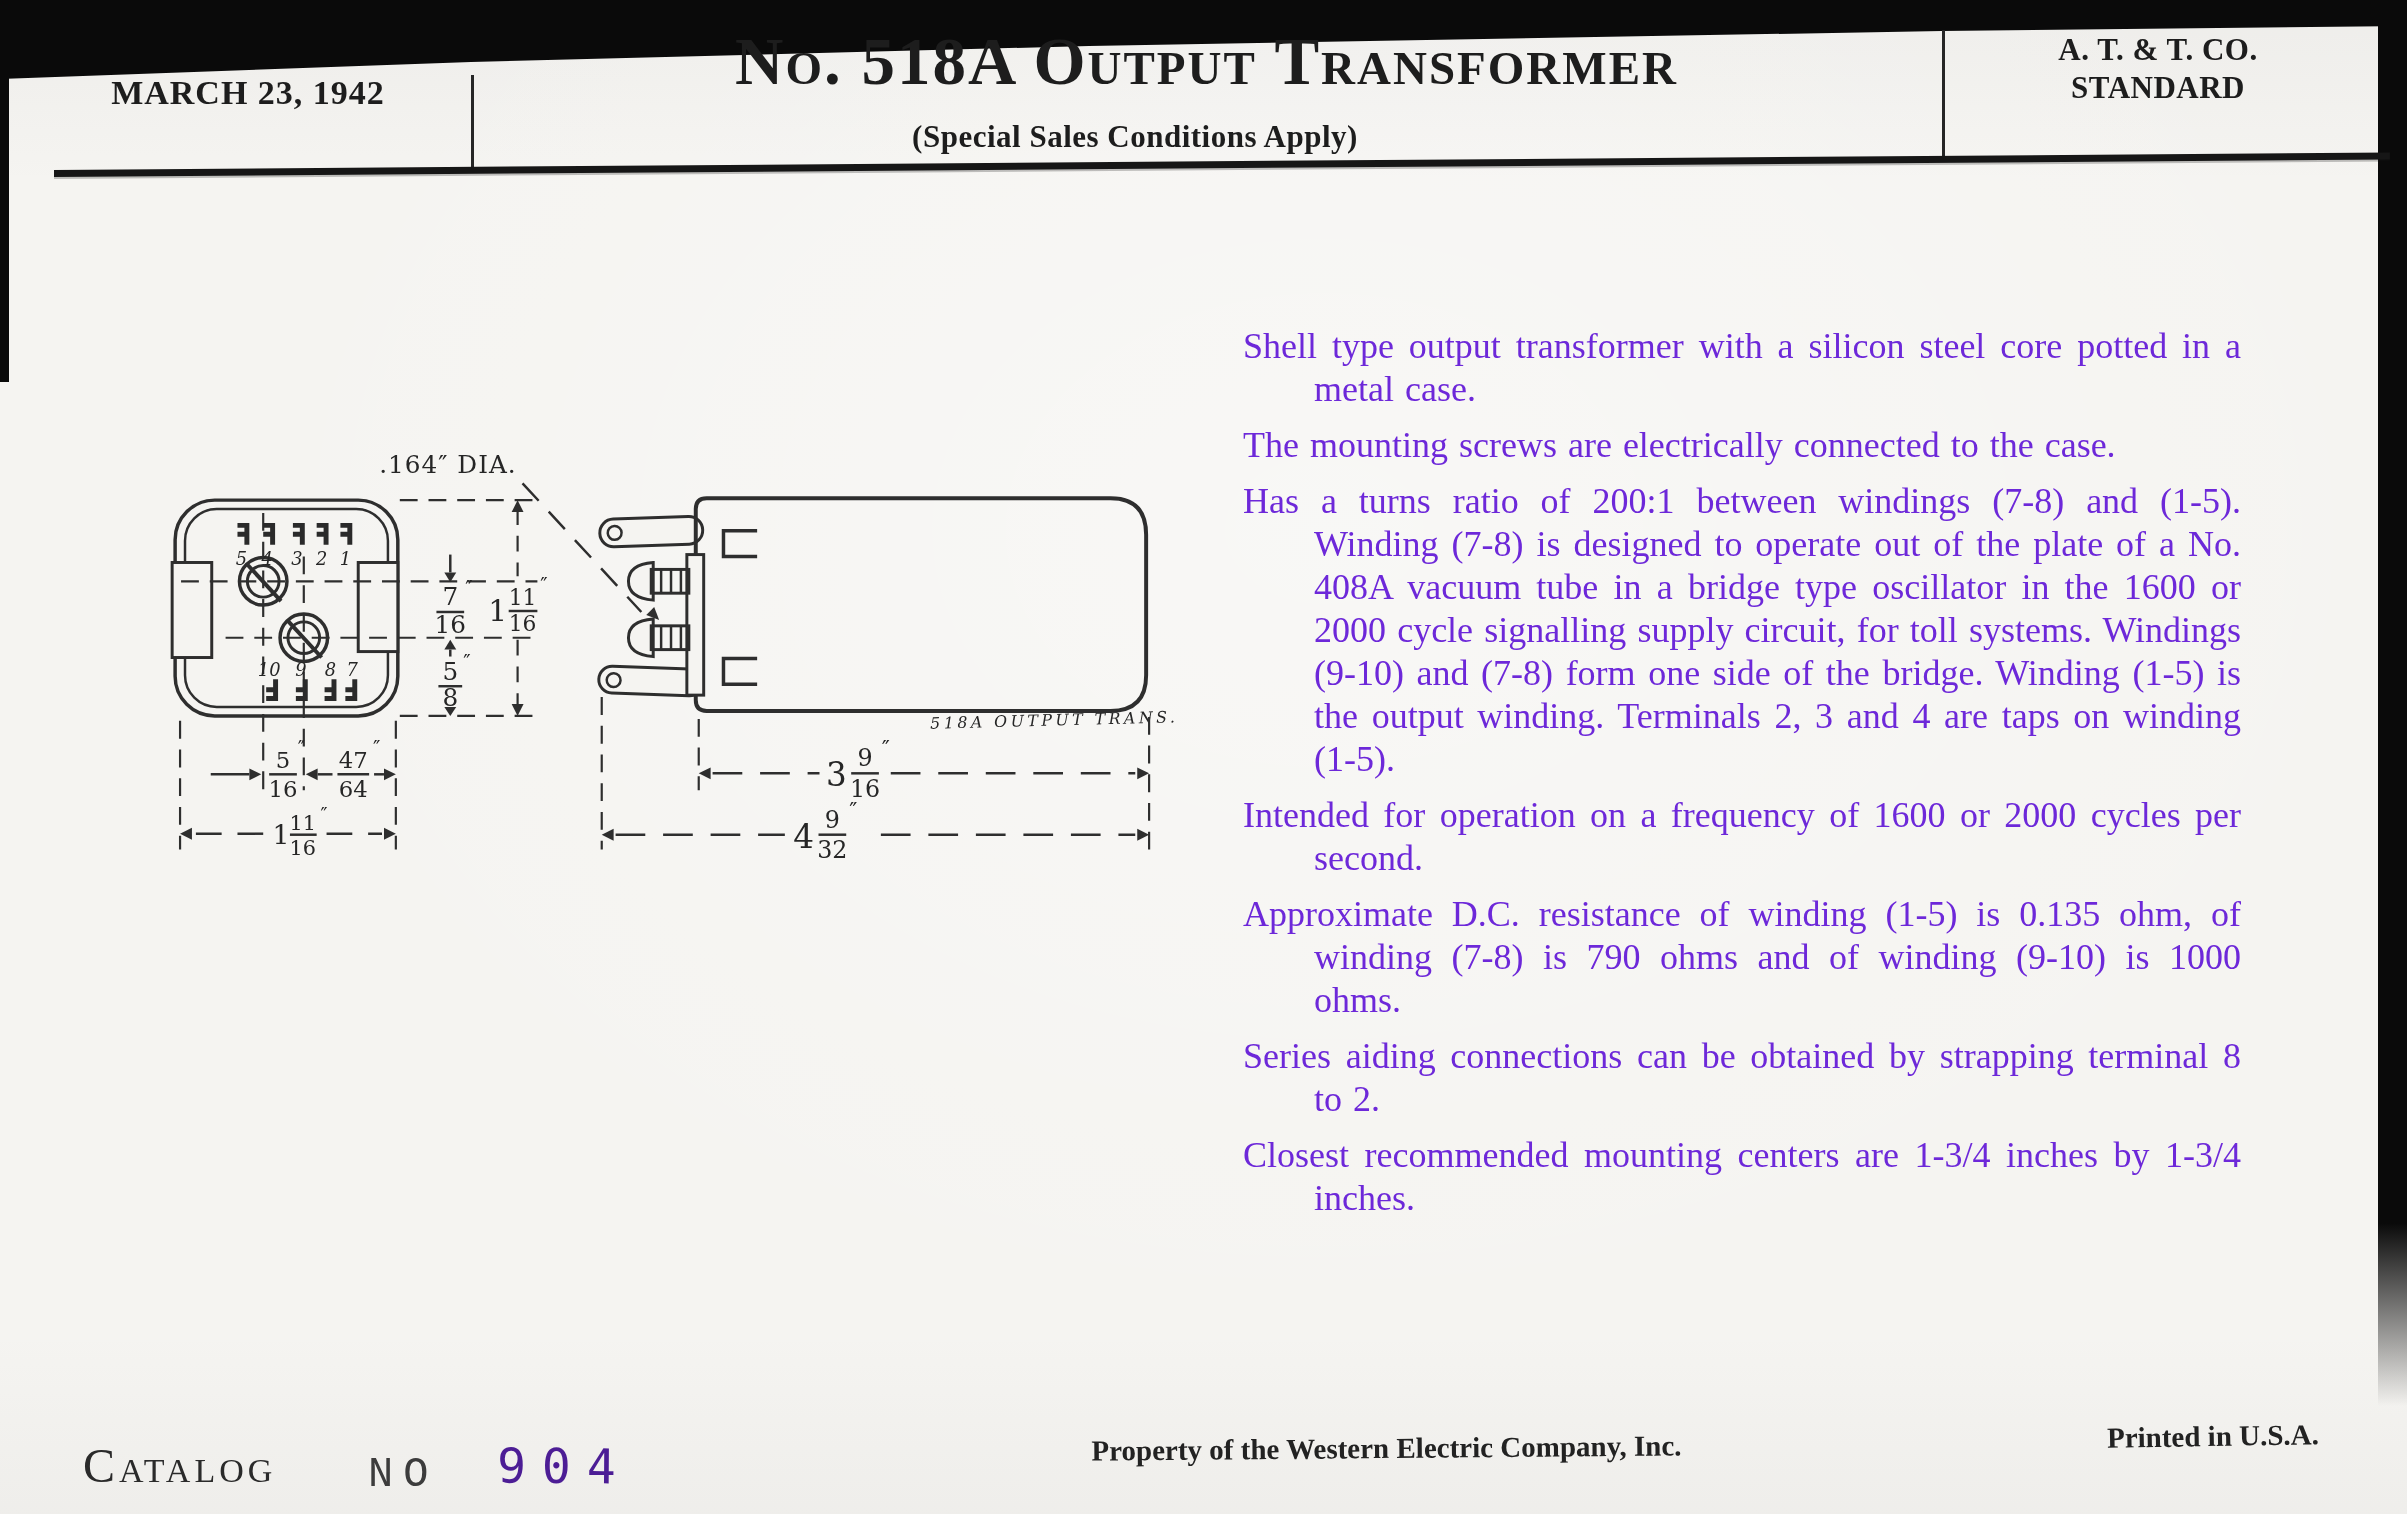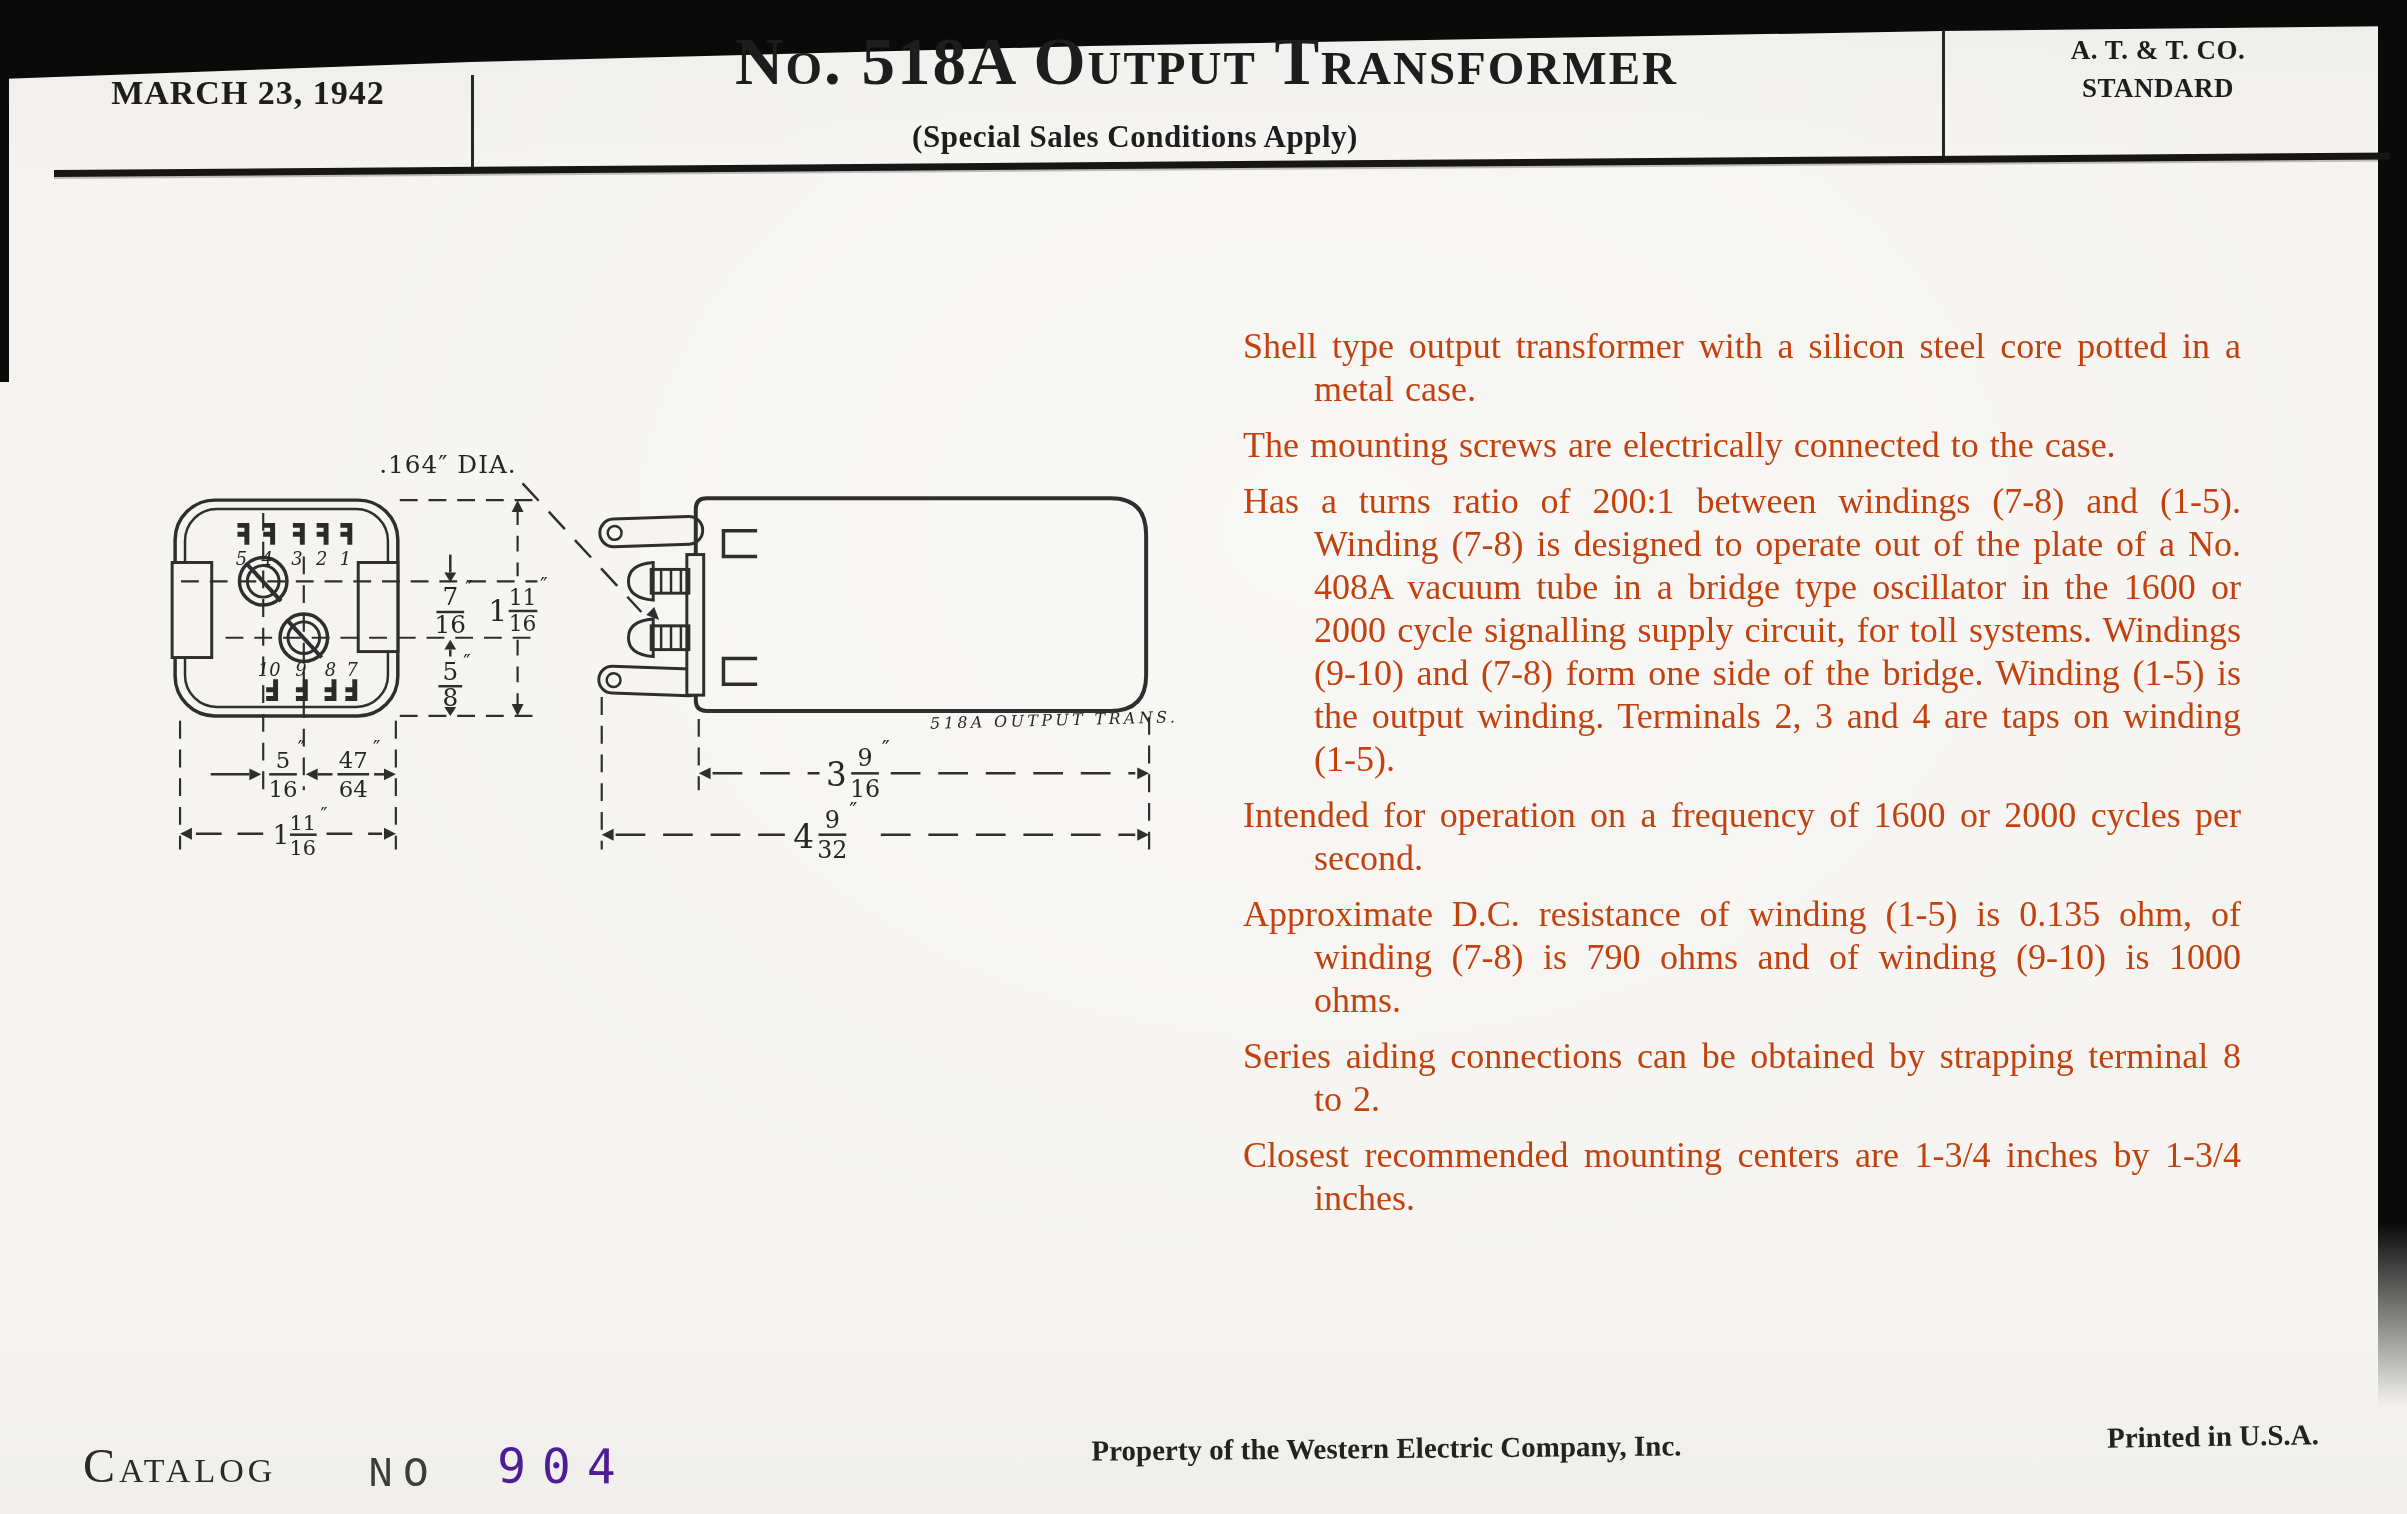--- a/index.html
+++ b/index.html
@@ -32,24 +32,24 @@
   .divider-2{left:1942px;top:30px;height:126px;}
   .thick-rule{position:absolute;left:54px;top:170px;width:2336px;height:7px;background:#161616;
     transform:rotate(-0.43deg);transform-origin:left center;box-shadow:0 2px 0 rgba(20,20,20,.25);}
   .hdr-date{position:absolute;left:30px;top:74px;width:436px;text-align:center;
     font-size:34px;font-weight:bold;letter-spacing:1px;}
   .hdr-title{position:absolute;left:471px;top:24px;width:1471px;text-align:center;
     font-variant:small-caps;font-weight:bold;font-size:67px;letter-spacing:2px;line-height:75px;}
   .hdr-subtitle{position:absolute;left:471px;top:119px;width:1328px;text-align:center;
     font-weight:bold;font-size:31px;letter-spacing:0.5px;}
   .hdr-standard{position:absolute;left:1942px;top:31px;width:432px;text-align:center;
-    font-weight:bold;font-size:27px;line-height:38px;letter-spacing:0.5px;}
+    font-weight:bold;font-size:31px;line-height:38px;letter-spacing:0.5px;}
   
   .desc{position:absolute;left:1243px;top:325px;width:998px;font-size:36px;line-height:43px;
-    color:#c2410c;}
+    color:#6d28d9;}
   .desc p{margin:0 0 13px 0;text-align:justify;padding-left:71px;text-indent:-71px;
     word-spacing:2px;}
   
   .ft-catalog{position:absolute;left:83px;top:1438px;font-variant:small-caps;font-size:48px;
     letter-spacing:4px;color:#2a2a2a;}
   .ft-no{position:absolute;left:368px;top:1443px;font-family:Liberation Mono, monospace;
     font-size:42px;letter-spacing:10px;color:#3c3c3c;margin-top:8px;}
   .ft-num{position:absolute;left:497px;top:1438px;font-family:"DejaVu Sans Mono",monospace;
     font-size:48px;letter-spacing:16px;color:#4c1d95;transform:rotate(.4deg);}
   .ft-property{position:absolute;left:1040px;top:1432px;width:693px;text-align:center;

